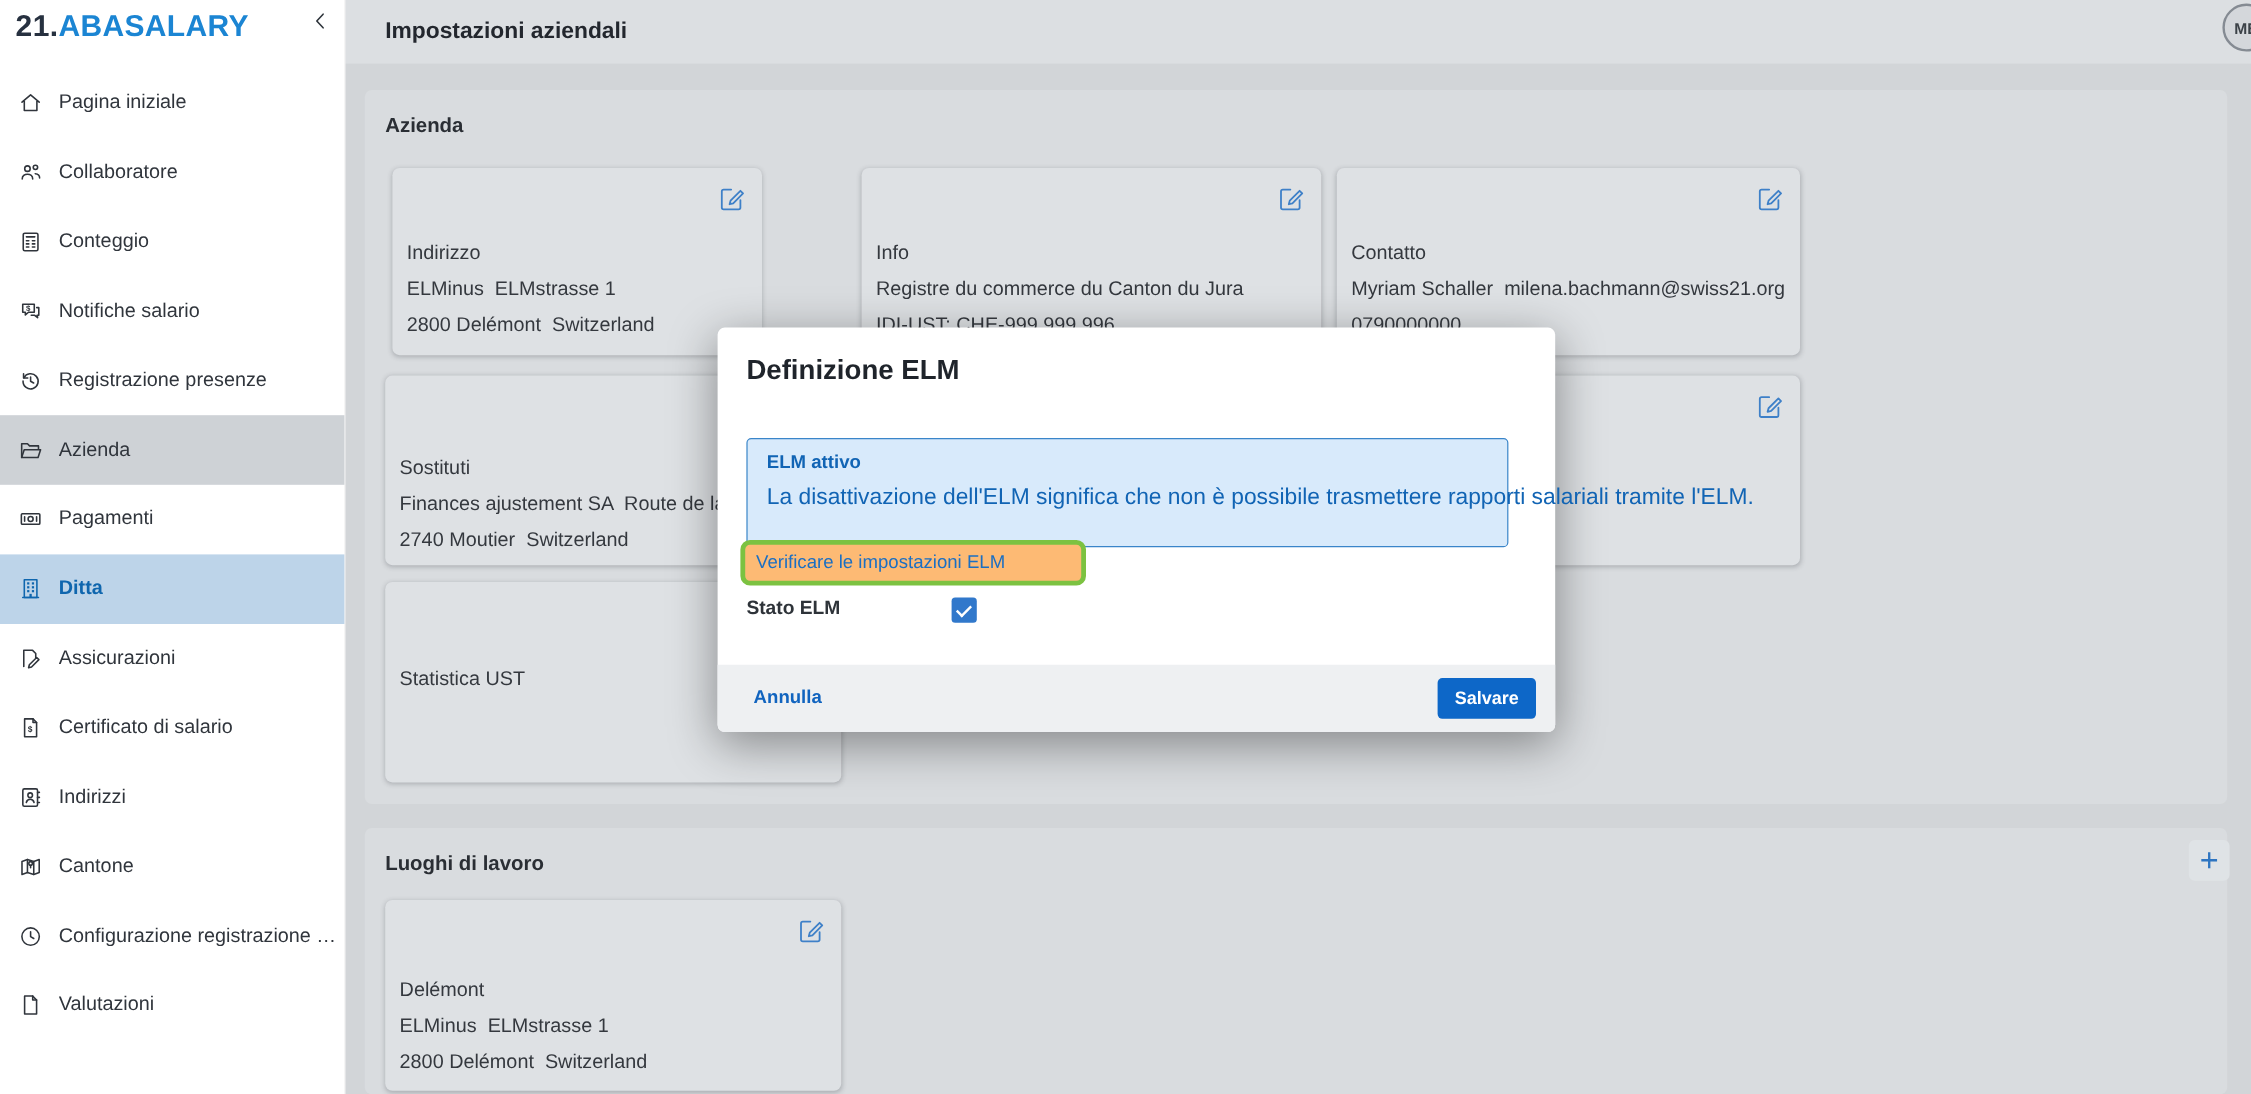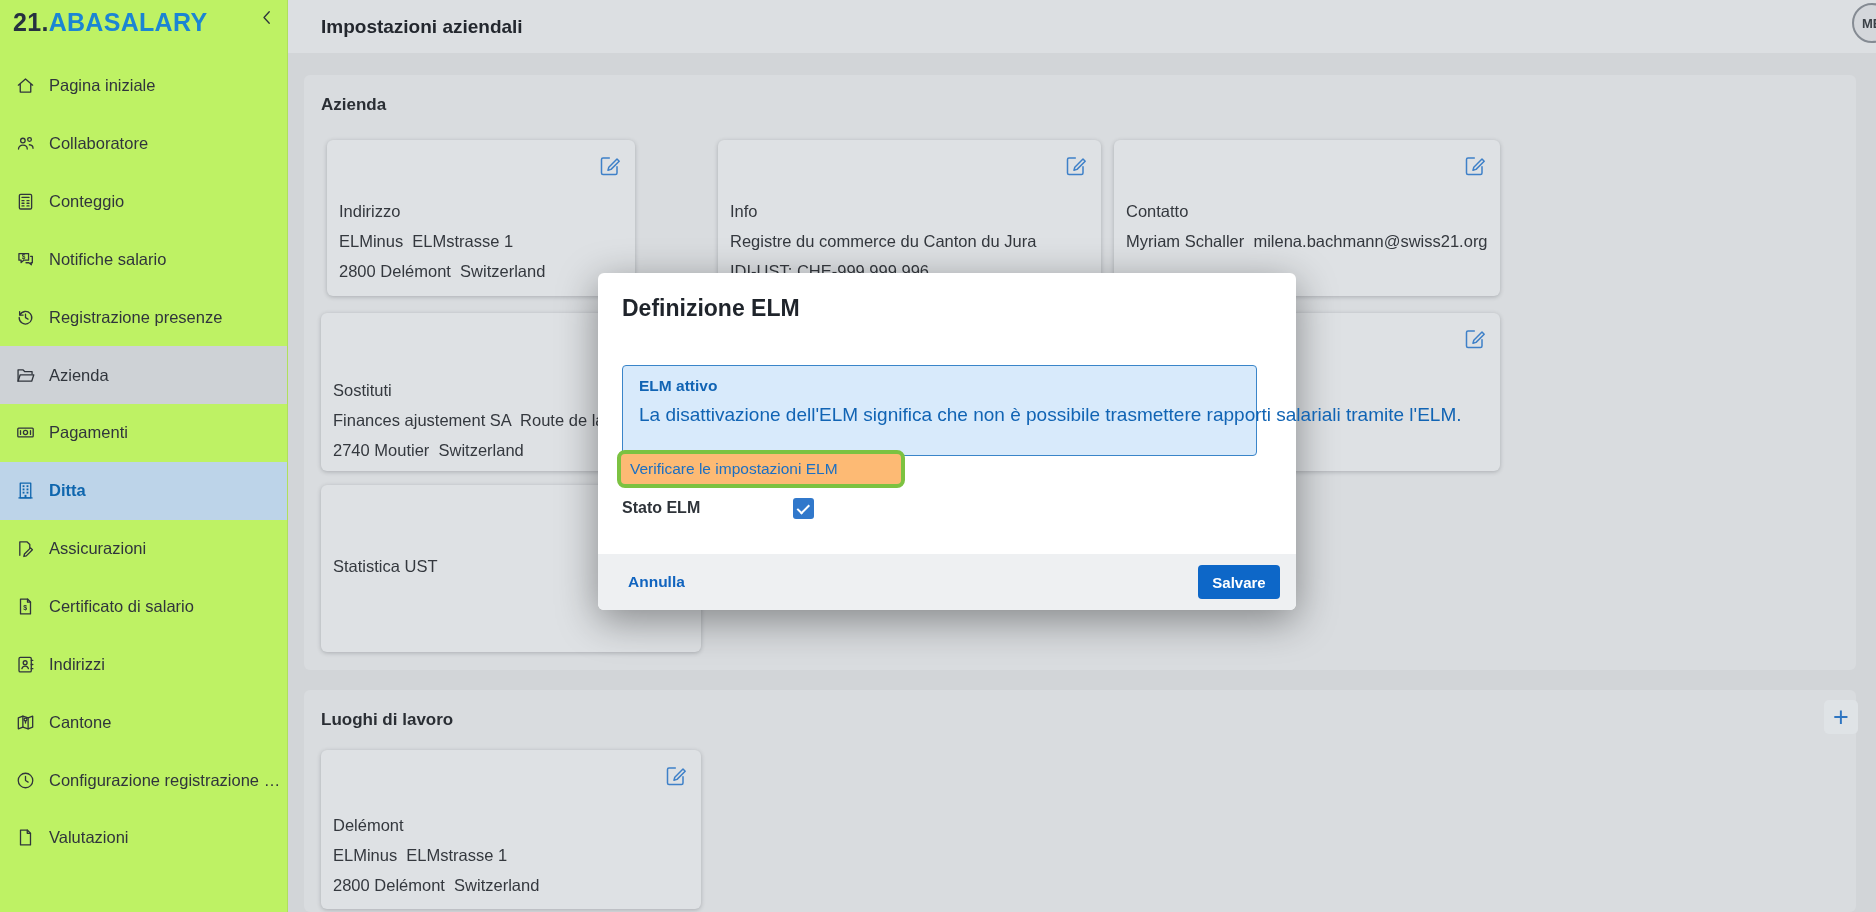--- a/index.html
+++ b/index.html
@@ -1,20 +1,20 @@
 <!DOCTYPE html>
 <html><head>
 <meta charset="utf-8">
 <style>
   html,body{margin:0;padding:0;background:#d2d5d8;}
   #app{position:relative;width:1876px;height:912px;overflow:hidden;
        font-family:"Liberation Sans",sans-serif;color:#2f343b;}
 
   
-  .sidebar{position:absolute;left:0;top:0;width:287px;height:912px;background:#bef264;
+  .sidebar{position:absolute;left:0;top:0;width:287px;height:912px;background:#ffffff;
            border-right:1px solid rgba(0,0,0,.07);z-index:2;}
   .logo{position:absolute;left:13px;top:8px;font-size:25px;font-weight:800;letter-spacing:.3px;white-space:nowrap;}
   .logo .n{color:#273140;}
   .logo .b{color:#1b85d3;}
   .collapse{position:absolute;left:252px;top:6px;width:30px;height:30px;border:none;background:transparent;
             color:#2e343b;font-size:22px;cursor:pointer;padding:0;line-height:30px;}
   .nav{position:absolute;left:0;top:57px;width:287px;}
   .nav-item{height:57.85px;display:flex;align-items:center;padding-left:15px;gap:13px;cursor:pointer;
             font-size:16.5px;color:#30353c;}
   .nav-item.shaded{background:#ced2d6;}
@@ -256,20 +256,21 @@
   </div>
 
   <div class="card" style="left:1114px;top:140px;width:386px;height:156px">
     <button class="edit"><svg viewBox="0 0 24 24">
           <path d="M19 12.7V19a1.5 1.5 0 0 1-1.5 1.5H5A1.5 1.5 0 0 1 3.5 19V5.5A1.5 1.5 0 0 1 5 4h6.3"></path>
           <path d="M10.8 13.2l8.2-8.2 2.2 2.2-8.2 8.2-3 .8z"></path>
         </svg></button>
     <div class="card-body" style="top:56px">
       <div class="card-line">Contatto</div>
       <div class="card-line">Myriam Schaller  milena.bachmann@swiss21.org</div>
+      <div class="card-line">0790000000</div>
     </div>
   </div>
 
   <div class="card" style="left:321px;top:313px;width:380px;height:158px">
     <button class="edit"><svg viewBox="0 0 24 24">
           <path d="M19 12.7V19a1.5 1.5 0 0 1-1.5 1.5H5A1.5 1.5 0 0 1 3.5 19V5.5A1.5 1.5 0 0 1 5 4h6.3"></path>
           <path d="M10.8 13.2l8.2-8.2 2.2 2.2-8.2 8.2-3 .8z"></path>
         </svg></button>
     <div class="card-body" style="top:62px">
       <div class="card-line">Sostituti</div>

